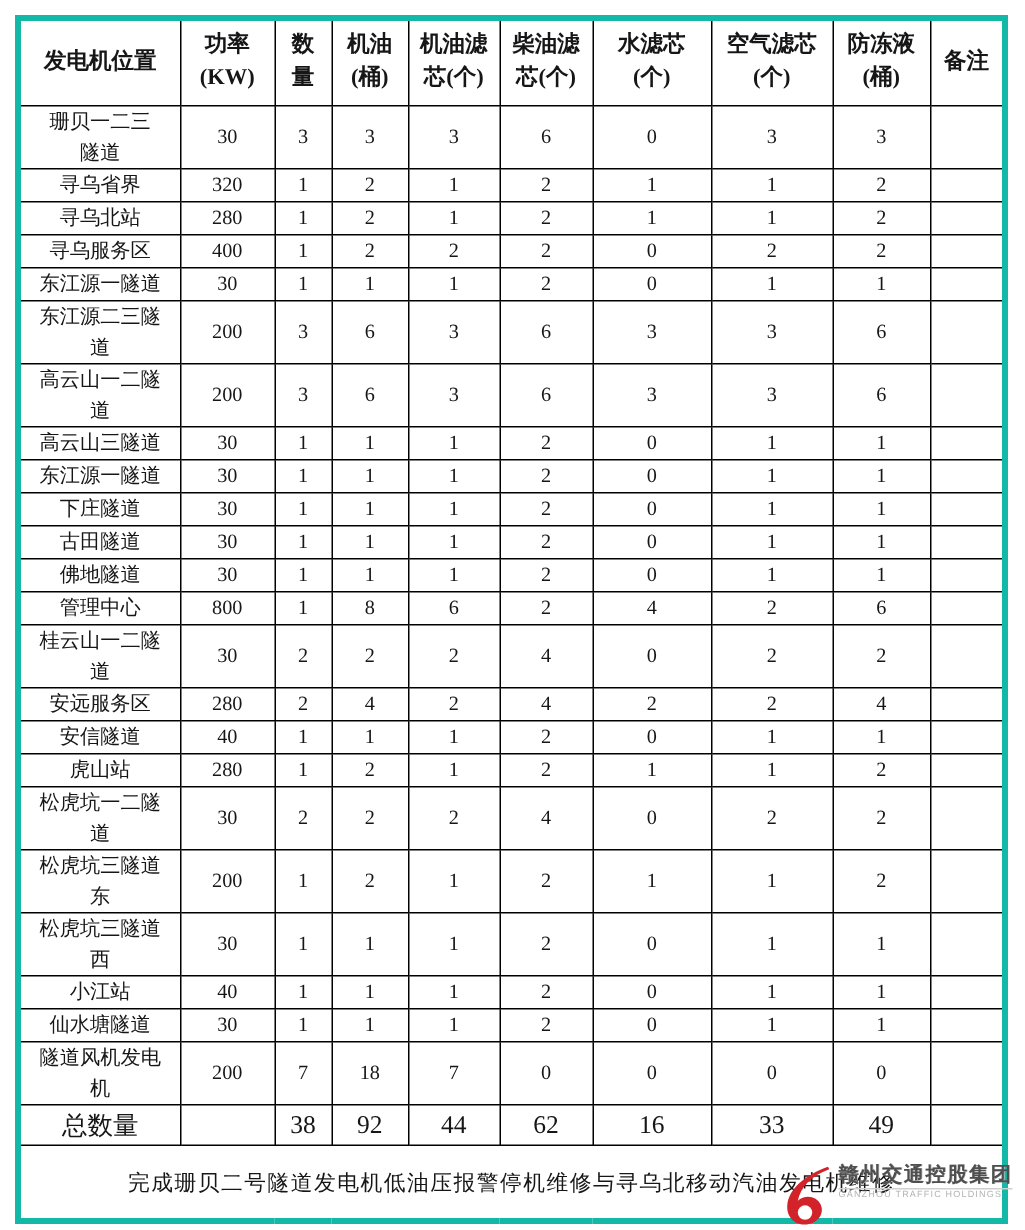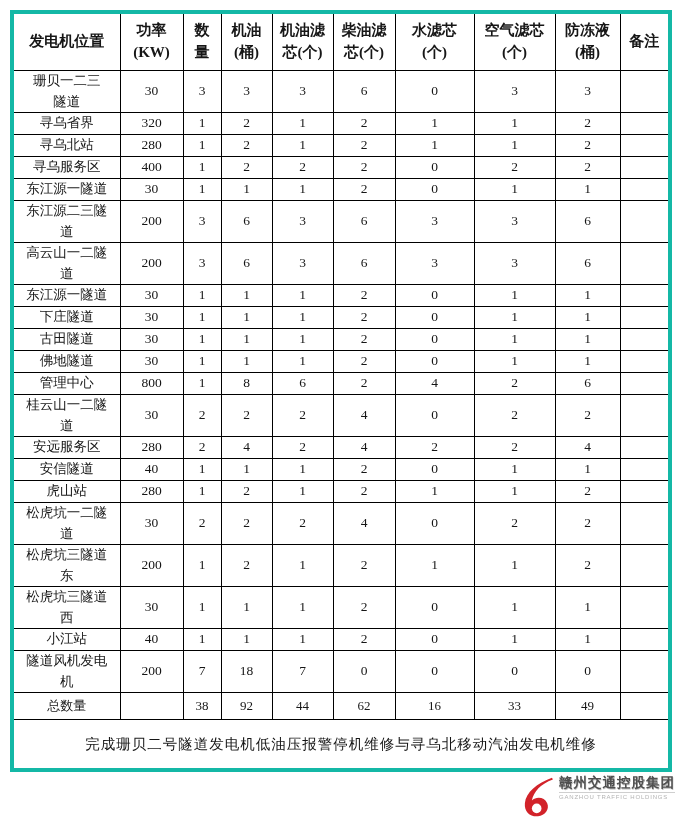--- a/index.html
+++ b/index.html
@@ -37,21 +37,21 @@
     line-height: 1.45;
   }
   .report tbody td {
     font-size: 13.5px;
     line-height: 1.5;
   }
   tbody tr.single td { height: 21px; }
   tbody tr.double td { height: 41px; }
   tr.totals td {
     height: 26px;
-    font-size: 13px;
+    font-size: 17px;
   }
   tr.note td {
     height: 48px;
     font-size: 14.5px;
     letter-spacing: 1px;
   }
   
   col.c0 { width: 108px; }
   col.c1 { width: 63px; }
   col.c2 { width: 38px; }
@@ -220,20 +220,32 @@
         <td>3</td>
         <td>6</td>
         <td>3</td>
         <td>6</td>
         <td>3</td>
         <td>3</td>
         <td>6</td>
         <td></td>
       </tr>
       <tr class="single">
+        <td>高云山三隧道</td>
+        <td>30</td>
+        <td>1</td>
+        <td>1</td>
+        <td>1</td>
+        <td>2</td>
+        <td>0</td>
+        <td>1</td>
+        <td>1</td>
+        <td></td>
+      </tr>
+      <tr class="single">
         <td>东江源一隧道</td>
         <td>30</td>
         <td>1</td>
         <td>1</td>
         <td>1</td>
         <td>2</td>
         <td>0</td>
         <td>1</td>
         <td>1</td>
         <td></td>
@@ -370,20 +382,32 @@
         <td>1</td>
         <td>2</td>
         <td>0</td>
         <td>1</td>
         <td>1</td>
         <td></td>
       </tr>
       <tr class="single">
         <td>小江站</td>
         <td>40</td>
+        <td>1</td>
+        <td>1</td>
+        <td>1</td>
+        <td>2</td>
+        <td>0</td>
+        <td>1</td>
+        <td>1</td>
+        <td></td>
+      </tr>
+      <tr class="single">
+        <td>仙水塘隧道</td>
+        <td>30</td>
         <td>1</td>
         <td>1</td>
         <td>1</td>
         <td>2</td>
         <td>0</td>
         <td>1</td>
         <td>1</td>
         <td></td>
       </tr>
       <tr class="double">

